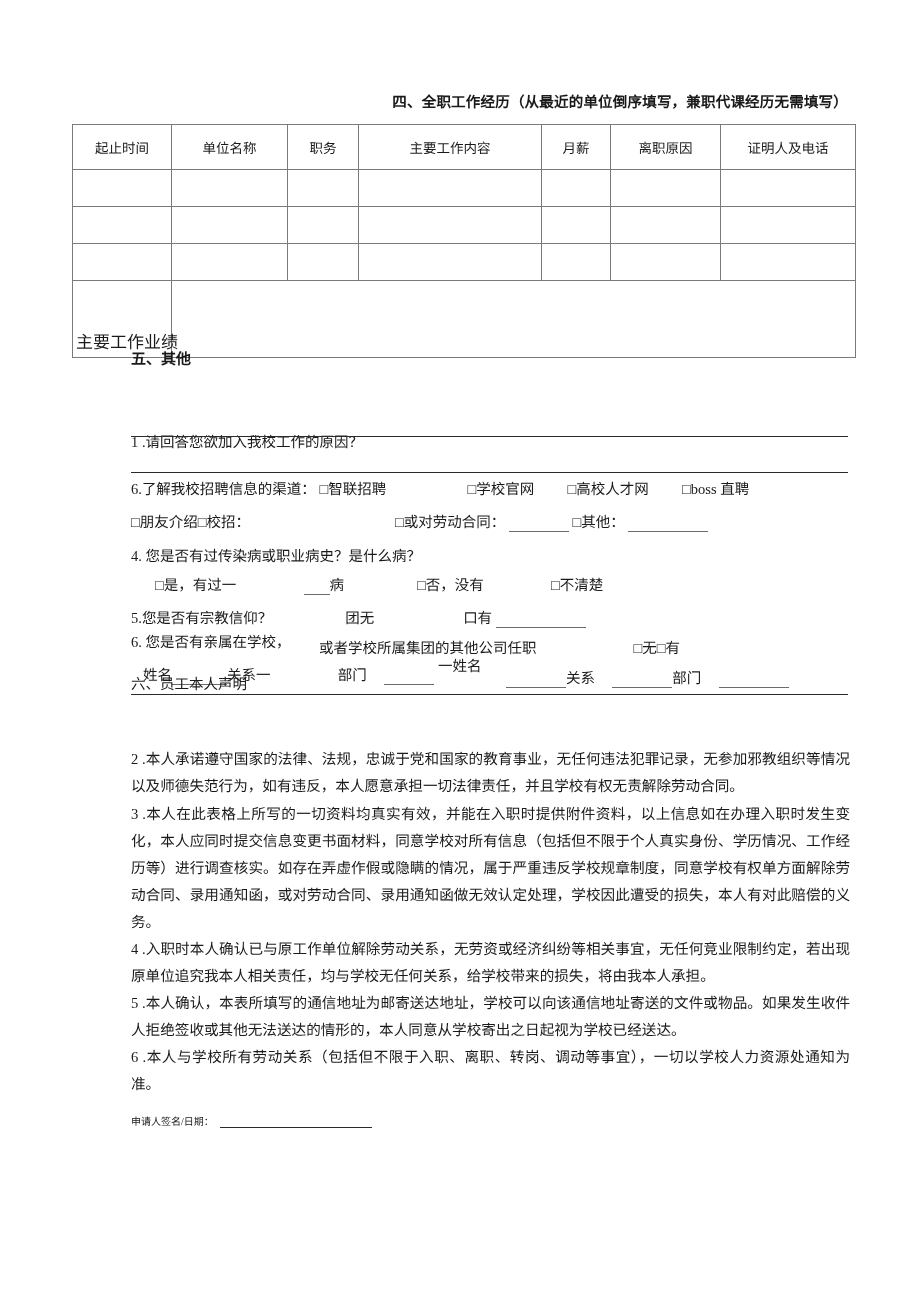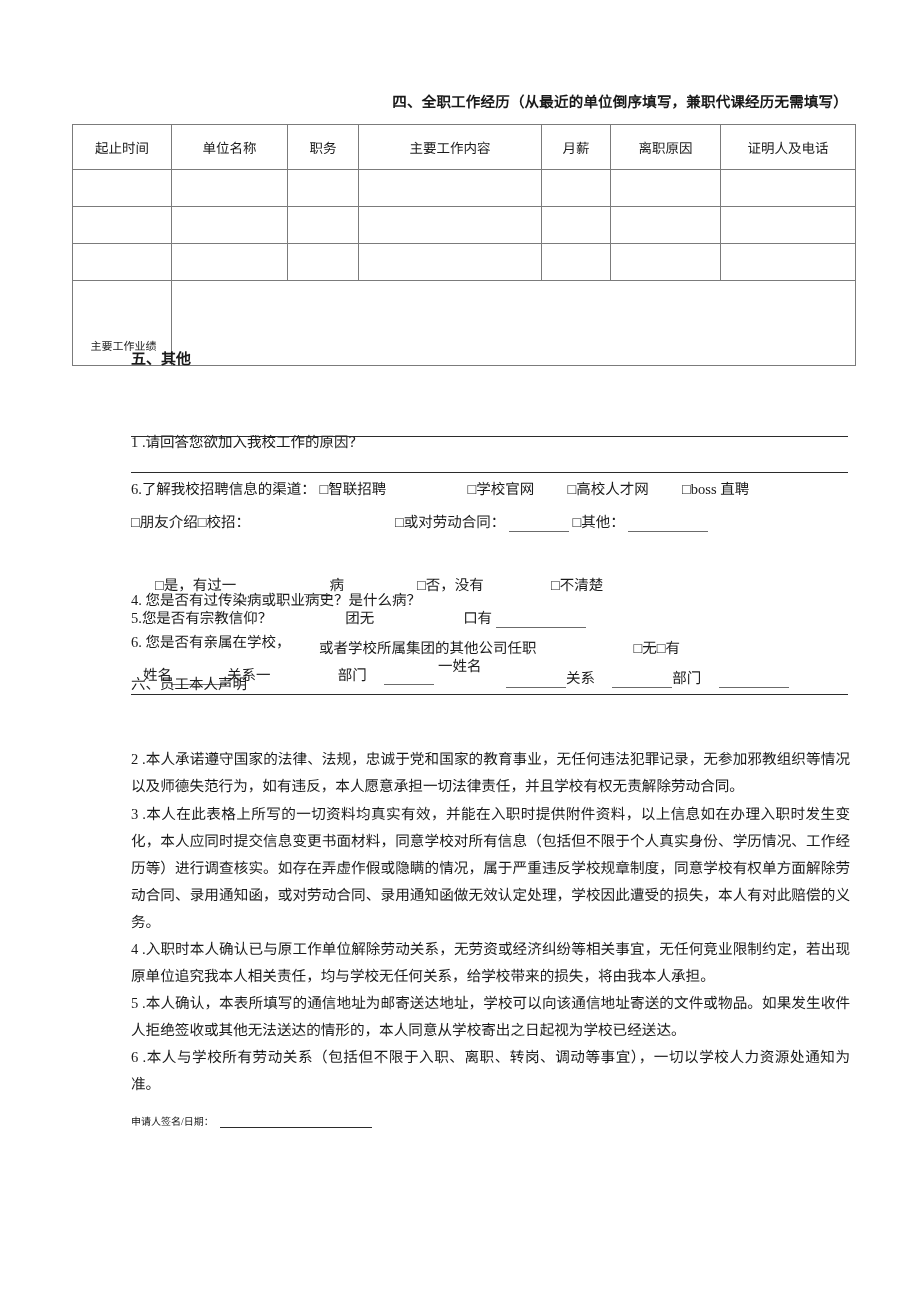--- a/index.html
+++ b/index.html
@@ -52,25 +52,25 @@
     border: 1px solid #7b7b7b;
     padding: 0;
     text-align: center;
     vertical-align: middle;
     font-weight: normal;
   }
   .work-table thead td { height: 44px; }
   .work-table tbody td.blank-cell { height: 36px; }
   .work-table td.perf-label {
     vertical-align: bottom;
-    text-align: center;
-    padding: 0 0 12px 3px;
+    text-align: right;
+    padding: 0 0 4px 3px;
     height: 72px;
     white-space: nowrap;
-    font-size: 11px;
+    font-size: 17px;
   }
   .work-table td.perf-body { height: 72px; }
 
   
   .sec5-heading {
     position: absolute;
     left: 131px;
     top: 347px;
     font-family: "DejaVu Sans", "Liberation Sans", sans-serif;
     font-size: 15px;
@@ -235,21 +235,21 @@
   <div class="line-row" style="top:512px;">
     <span>□</span><span>朋友介绍</span><span>□</span><span>校招：</span>
     <span class="gap90"></span>
     <span class="gap44"></span>
     <span>□</span><span>或对劳动合同：</span>
     <span class="fill w60"></span>
     <span>□</span><span>其他：</span>
     <span class="fill w80"></span>
   </div>
 
-  <div class="line-row" style="top:546px;margin-top:44px;">
+  <div class="line-row" style="top:546px;">
     <span>4. 您是否有过传染病或职业病史？是什么病？</span>
   </div>
 
   <div class="line-row" style="top:575px; left:155px;">
     <span>□</span><span>是，有过</span><span>一</span>
     <span class="gap60"></span>
     <span class="fill w26" style="width:26px"></span><span>病</span>
     <span class="gap44"></span>
     <span class="gap18"></span>
     <span>□</span><span>否，没有</span>

